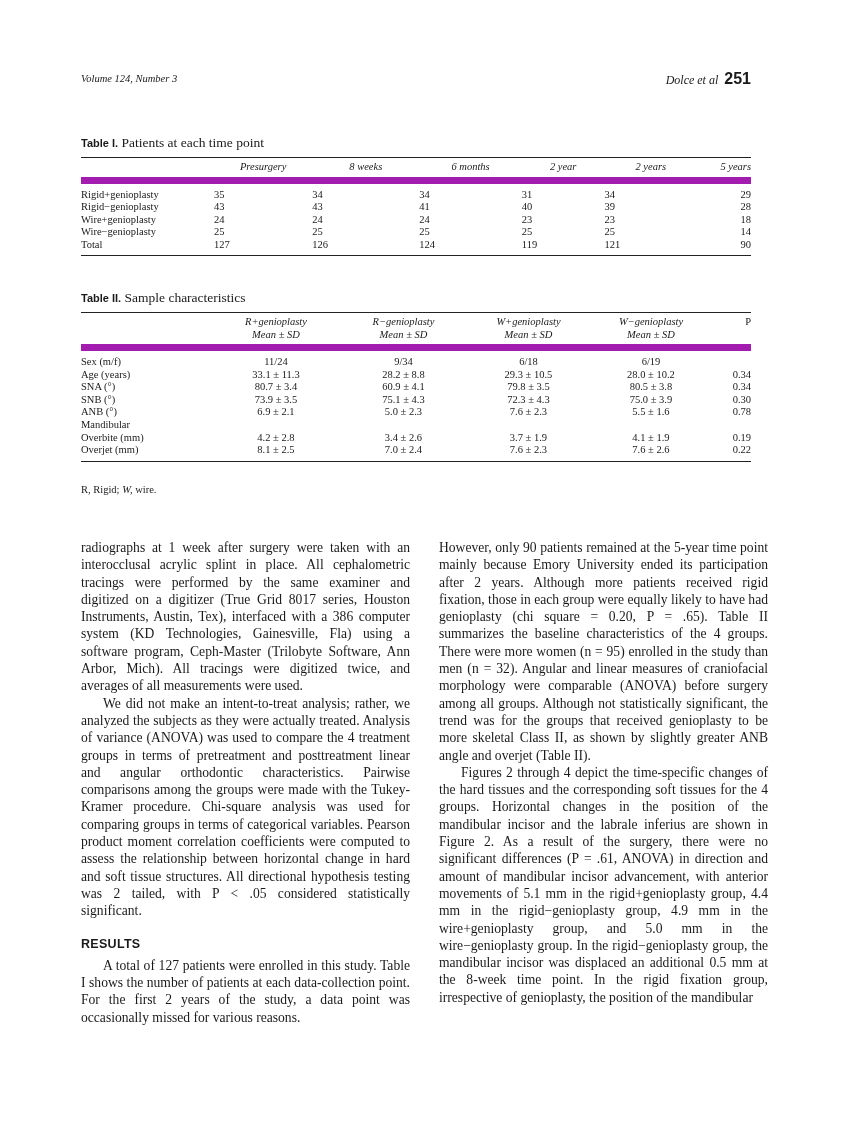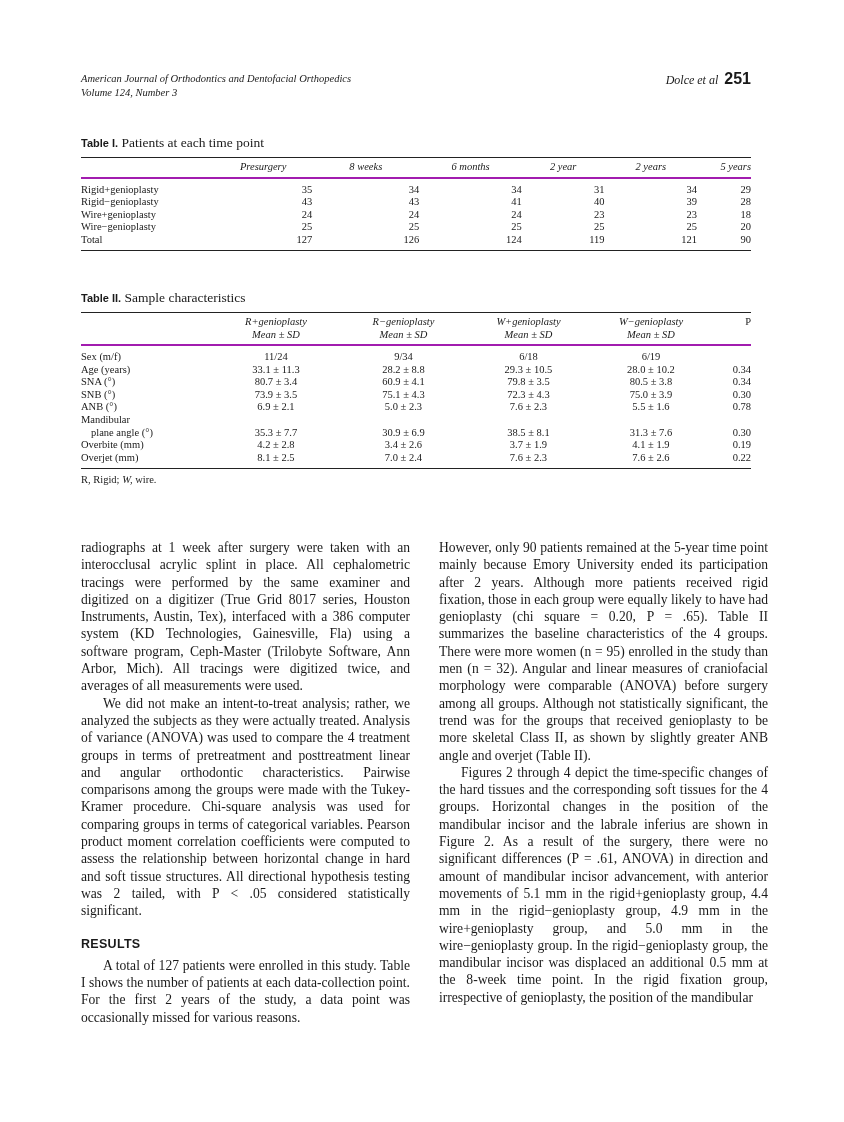--- a/index.html
+++ b/index.html
@@ -11,53 +11,52 @@
   .running-head .rh-right { position: absolute; right: 0; top: 0; font-size: 12px; }
   .running-head .page-num { font-family: "Liberation Sans", sans-serif; font-weight: bold;
                             font-style: normal; margin-left: 6px; font-size: 16px; }
 
   .table-block { position: absolute; left: 81px; width: 670px; }
   .table-caption { font-size: 13.5px; margin-bottom: 6px; }
   .table-caption .tlabel { font-family: "Liberation Sans", sans-serif; font-weight: bold; font-size: 11px; }
   table { border-collapse: collapse; width: 100%; font-size: 10.5px; }
   thead tr.hdr th { font-weight: normal; font-style: italic; padding: 3px 0 3px 0; line-height: 12.5px; }
   .rule-top { border-top: 1px solid #222; }
-  .rule-mid { border-bottom: 2px solid #a21caf; }
+  .rule-mid { border-bottom: 7px solid #a21caf; }
   .rule-bot { border-bottom: 1px solid #222; }
   tbody td { padding: 0; line-height: 12.6px; }
   tbody tr.first td { padding-top: 5px; }
   tbody tr.last td { padding-bottom: 4px; }
   td.label { text-align: left; white-space: nowrap; margin-top: 41px; }
   td.num { text-align: center; }
   td.pval { text-align: right; }
   .t1 th:first-child { width: 135px; }
   .t1 th.c { text-align: center; }
   .t1 th.r { text-align: right; }
-  .t1 td.num { text-align: right; }
+  .t1 td.num { text-align: left; }
   .t1 td.numr { text-align: right; padding-right: 0; }
   .t2 th.c { text-align: center; }
   .t2 th.r { text-align: right; font-style: normal; vertical-align: top; }
   .indent { padding-left: 10px; }
-  .footnote { font-size: 10.5px; margin-top: 5px; }
+  .footnote { font-size: 10.5px; margin-top: 22px; }
   .footnote i { font-style: italic; }
 
   .col { position: absolute; top: 539px; width: 329px; font-size: 13.6px; line-height: 17.3px;
          text-align: justify; }
   .col-left { left: 81px; }
   .col-right { left: 439px; }
   .col p { margin: 0; }
   .col p.indent-p { text-indent: 22px; }
   .section-head { font-family: "Liberation Sans", sans-serif; font-weight: bold; font-size: 12.5px;
                   margin: 16px 0 4px 0; letter-spacing: 0.3px; }
 </style>
 </head>
 <body>
 
 <div class="running-head">
-  <div>American Journal of Orthodontics and Dentofacial Orthopedics</div>
   <div>Volume 124, Number 3</div>
   <div class="rh-right">
     <span>Dolce et al</span><span class="page-num">251</span>
   </div>
 </div>
 
 <div class="table-block" style="top:135px;">
   <div class="table-caption">
     <span class="tlabel">Table I.</span>
     <span>Patients at each time point</span>
@@ -111,21 +110,21 @@
         <td class="num">23</td>
         <td class="numr">18</td>
       </tr>
       <tr>
         <td class="label">Wire−genioplasty</td>
         <td class="num">25</td>
         <td class="num">25</td>
         <td class="num">25</td>
         <td class="num">25</td>
         <td class="num">25</td>
-        <td class="numr">20</td>
+        <td class="numr">14</td>
       </tr>
       <tr class="last rule-bot">
         <td class="label">Total</td>
         <td class="num">127</td>
         <td class="num">126</td>
         <td class="num">124</td>
         <td class="num">119</td>
         <td class="num">121</td>
         <td class="numr">90</td>
       </tr>
@@ -200,28 +199,20 @@
       </tr>
       <tr>
         <td class="label">Mandibular</td>
         <td class="num"></td>
         <td class="num"></td>
         <td class="num"></td>
         <td class="num"></td>
         <td class="pval"></td>
       </tr>
       <tr>
-        <td class="label indent">plane angle (°)</td>
-        <td class="num">35.3 ± 7.7</td>
-        <td class="num">30.9 ± 6.9</td>
-        <td class="num">38.5 ± 8.1</td>
-        <td class="num">31.3 ± 7.6</td>
-        <td class="pval">0.30</td>
-      </tr>
-      <tr>
         <td class="label">Overbite (mm)</td>
         <td class="num">4.2 ± 2.8</td>
         <td class="num">3.4 ± 2.6</td>
         <td class="num">3.7 ± 1.9</td>
         <td class="num">4.1 ± 1.9</td>
         <td class="pval">0.19</td>
       </tr>
       <tr class="last rule-bot">
         <td class="label">Overjet (mm)</td>
         <td class="num">8.1 ± 2.5</td>

